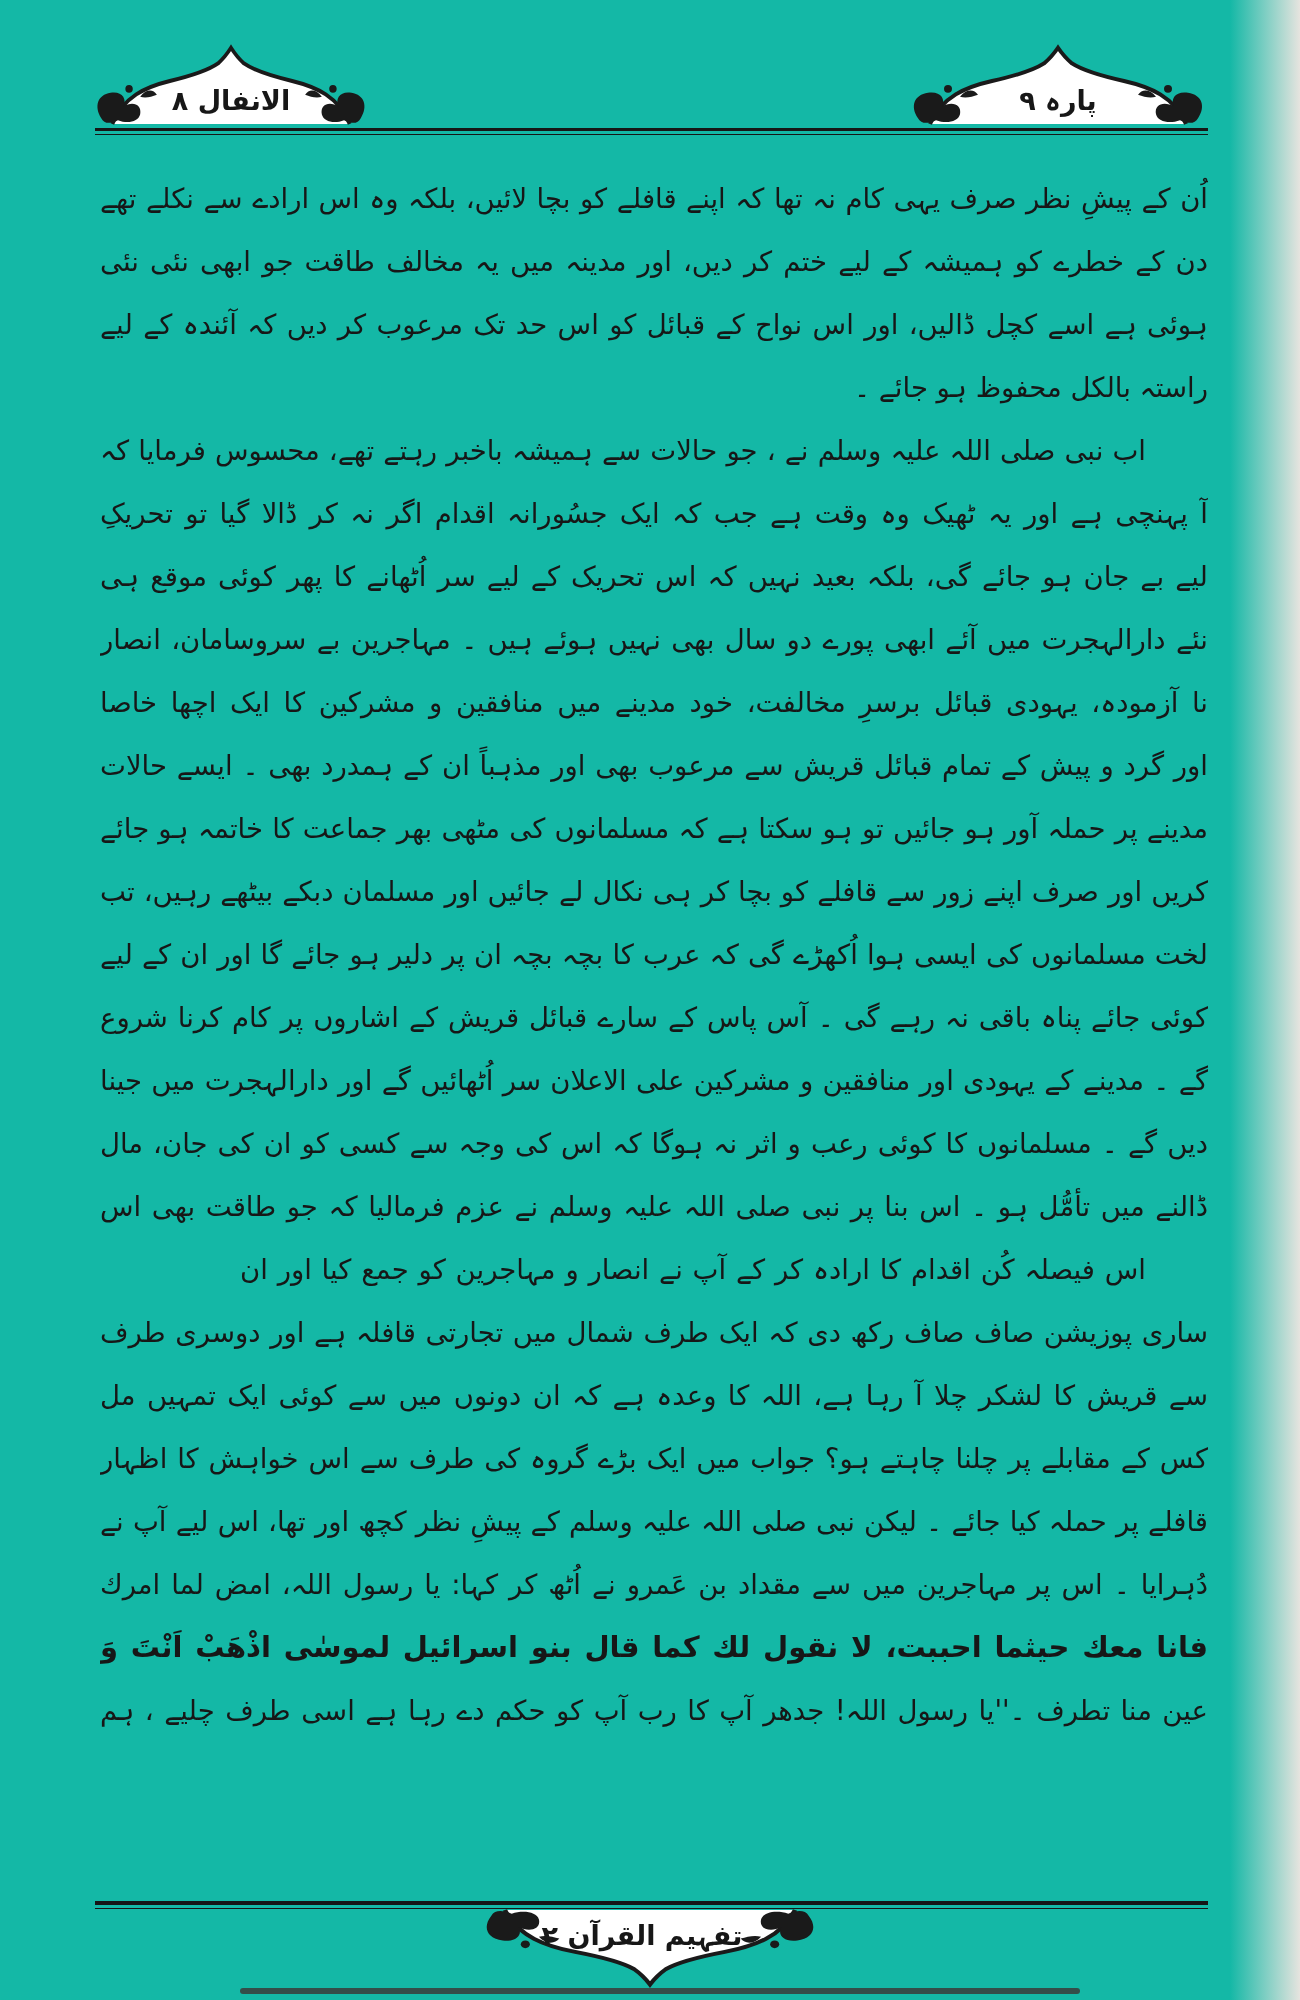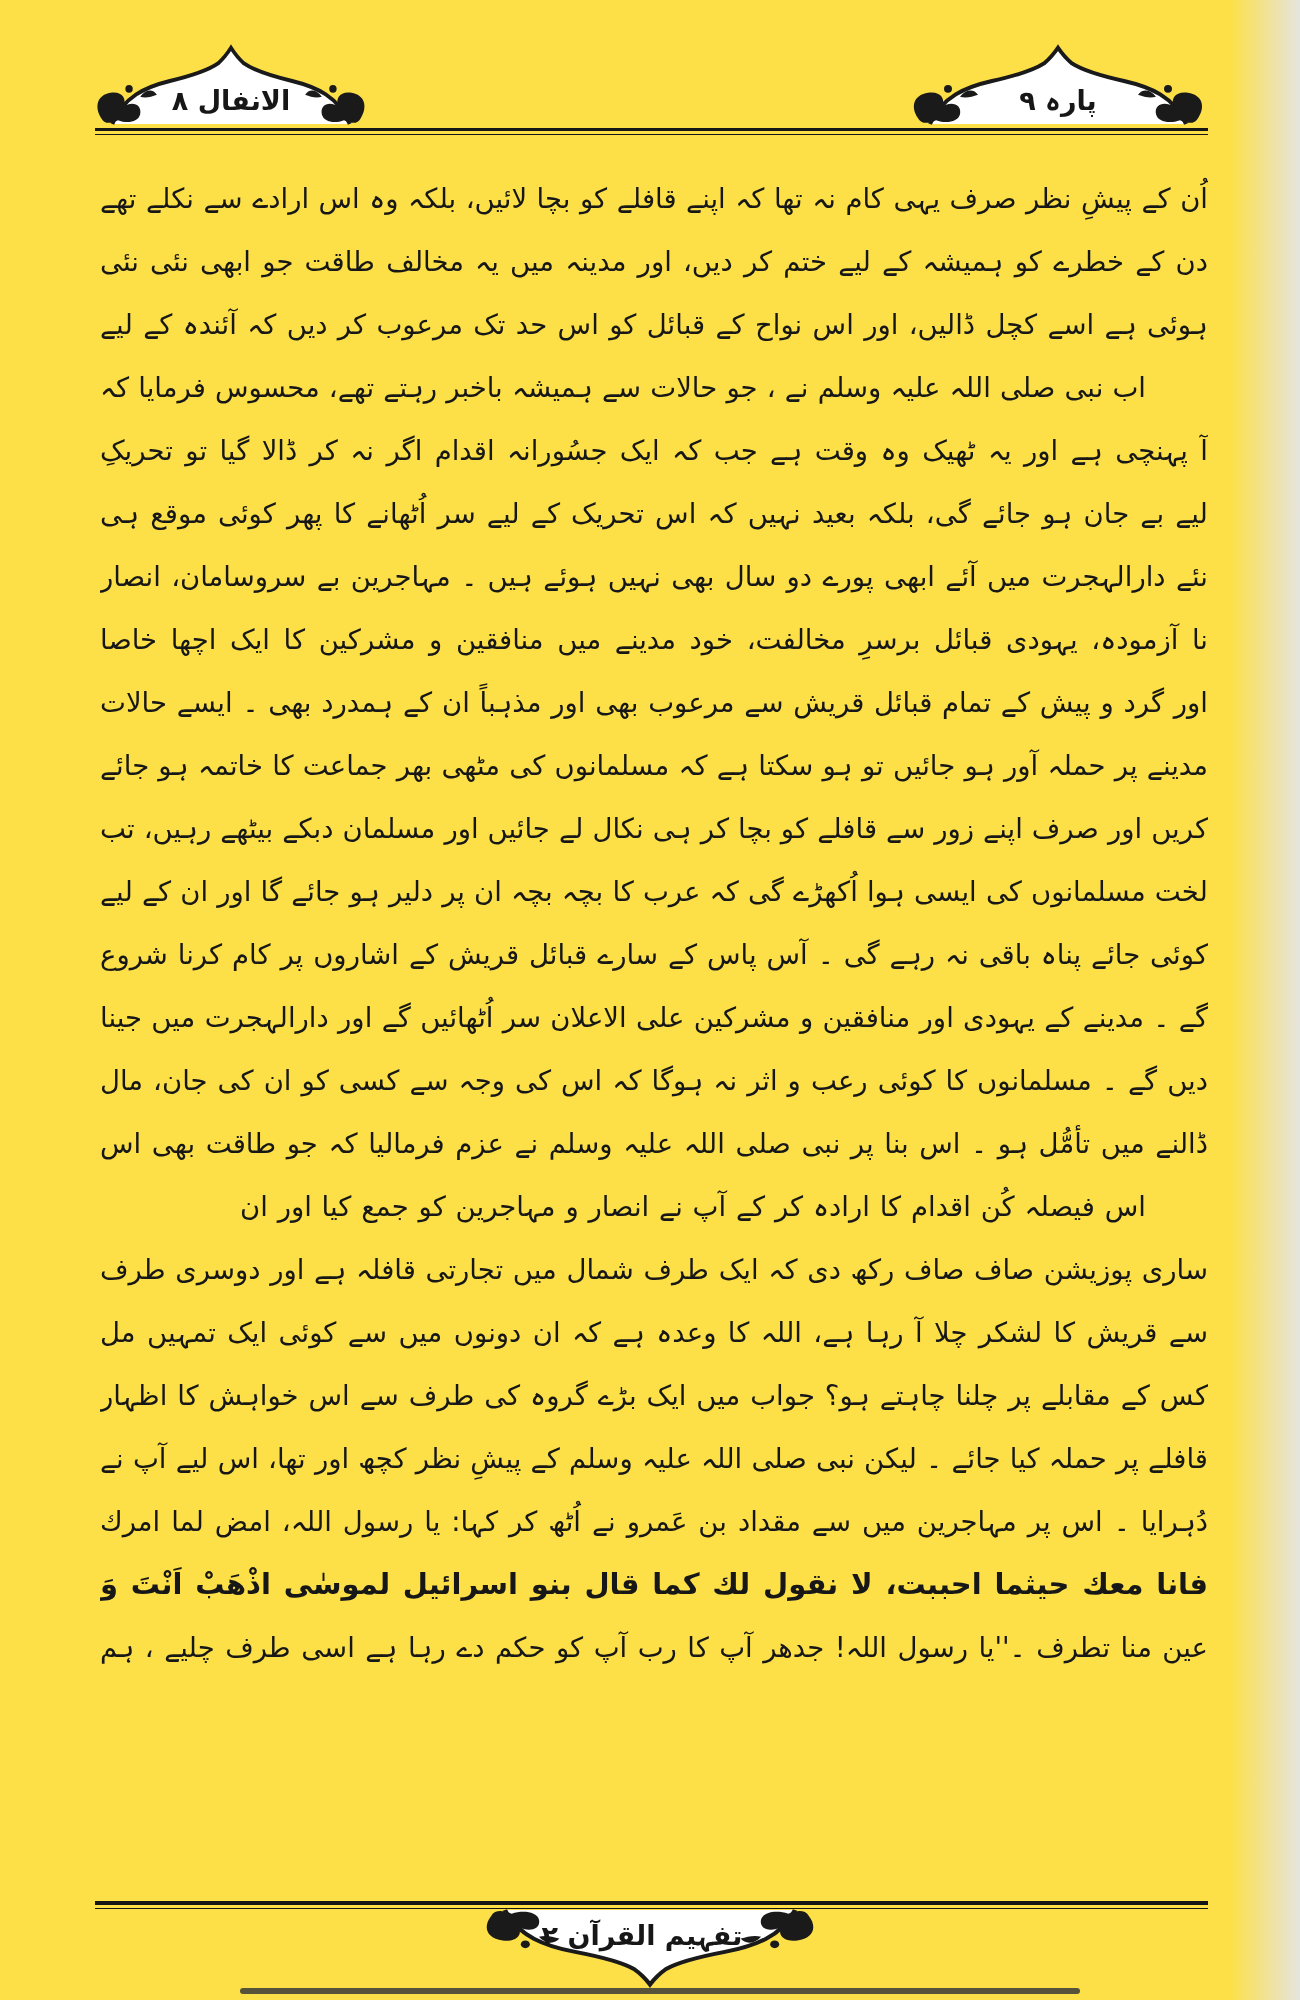--- a/index.html
+++ b/index.html
@@ -1,20 +1,20 @@
 <!DOCTYPE html>
 <html lang="ur" dir="rtl"><head>
 <meta charset="utf-8">
 <style>
   html,body{margin:0;padding:0;background:#e9e8e4;}
   .page{
     position:relative;
     width:1300px;height:2000px;
     margin:0 auto;
-    background:#fde047;
+    background:#14b8a6;
     font-family:"DejaVu Sans", sans-serif;
     color:#171717;
     overflow:hidden;
   }
   
   .edge-shade-right{position:absolute;top:0;right:0;width:70px;height:100%;
     background:linear-gradient(to left,#e6e4df, rgba(230,228,223,0));}
   .edge-shade-bottom{position:absolute;left:240px;top:1988px;width:840px;height:6px;
     background:#3a3a38;border-radius:3px;opacity:.85;}
 
@@ -107,20 +107,21 @@
 
   <div class="double-rule rule-top">
     <div class="thick"></div>
       <div class="thin"></div>
   </div>
 
   <main class="body-text">
     <div class="line">اُن کے پیشِ نظر صرف یہی کام نہ تھا کہ اپنے قافلے کو بچا لائیں، بلکہ وہ اس ارادے سے نکلے تھے کہ اس آئے</div>
     <div class="line">دن کے خطرے کو ہمیشہ کے لیے ختم کر دیں، اور مدینہ میں یہ مخالف طاقت جو ابھی نئی نئی مجتمع ہونی شروع</div>
     <div class="line">ہوئی ہے اسے کچل ڈالیں، اور اس نواح کے قبائل کو اس حد تک مرعوب کر دیں کہ آئندہ کے لیے یہ تجارتی</div>
+    <div class="line end">راستہ بالکل محفوظ ہو جائے ۔</div>
     <div class="line start">اب نبی صلی اللہ علیہ وسلم نے ، جو حالات سے ہمیشہ باخبر رہتے تھے، محسوس فرمایا کہ فیصلے کی گھڑی</div>
     <div class="line">آ پہنچی ہے اور یہ ٹھیک وہ وقت ہے جب کہ ایک جسُورانہ اقدام اگر نہ کر ڈالا گیا تو تحریکِ اسلامی ہمیشہ کے</div>
     <div class="line">لیے بے جان ہو جائے گی، بلکہ بعید نہیں کہ اس تحریک کے لیے سر اُٹھانے کا پھر کوئی موقع ہی باقی نہ رہے ۔</div>
     <div class="line">نئے دارالہجرت میں آئے ابھی پورے دو سال بھی نہیں ہوئے ہیں ۔ مہاجرین بے سروسامان، انصار ابھی</div>
     <div class="line">نا آزمودہ، یہودی قبائل برسرِ مخالفت، خود مدینے میں منافقین و مشرکین کا ایک اچھا خاصا طاقتور عُنصر موجود،</div>
     <div class="line">اور گرد و پیش کے تمام قبائل قریش سے مرعوب بھی اور مذہباً ان کے ہمدرد بھی ۔ ایسے حالات میں اگر قریش</div>
     <div class="line">مدینے پر حملہ آور ہو جائیں تو ہو سکتا ہے کہ مسلمانوں کی مٹھی بھر جماعت کا خاتمہ ہو جائے ۔ لیکن اگر وہ حملہ نہ</div>
     <div class="line">کریں اور صرف اپنے زور سے قافلے کو بچا کر ہی نکال لے جائیں اور مسلمان دبکے بیٹھے رہیں، تب بھی ایک</div>
     <div class="line">لخت مسلمانوں کی ایسی ہوا اُکھڑے گی کہ عرب کا بچہ بچہ ان پر دلیر ہو جائے گا اور ان کے لیے ملک بھر میں پھر</div>
     <div class="line">کوئی جائے پناہ باقی نہ رہے گی ۔ آس پاس کے سارے قبائل قریش کے اشاروں پر کام کرنا شروع کر دیں</div>

